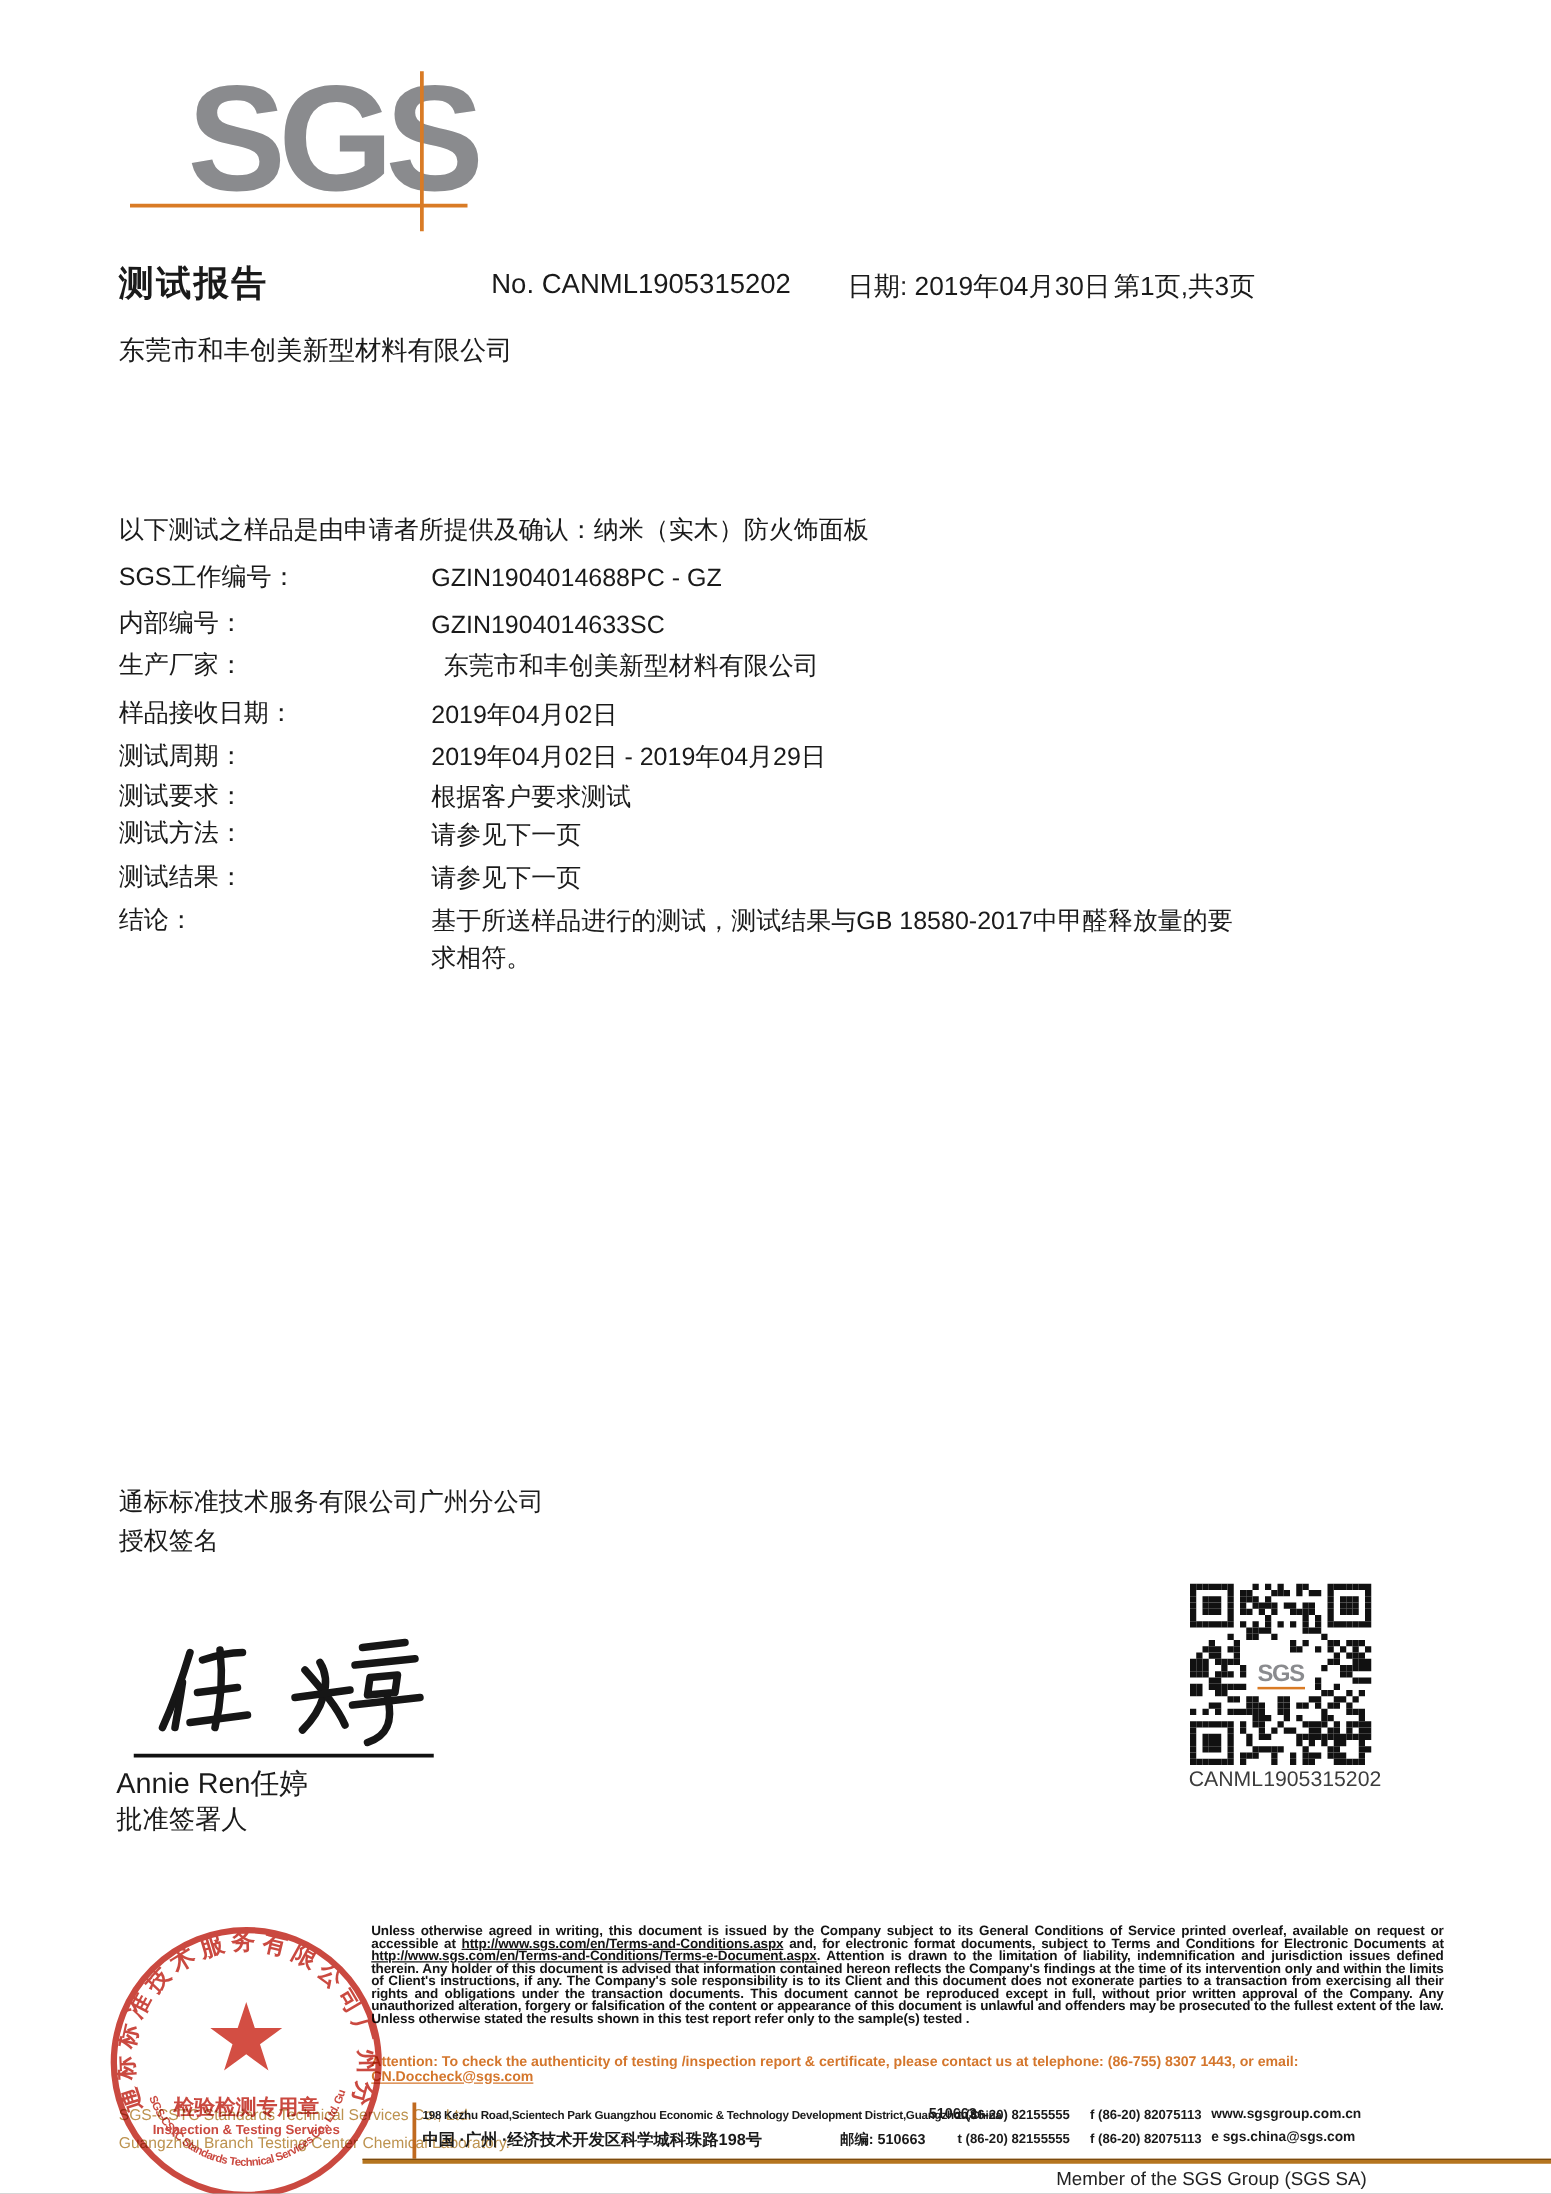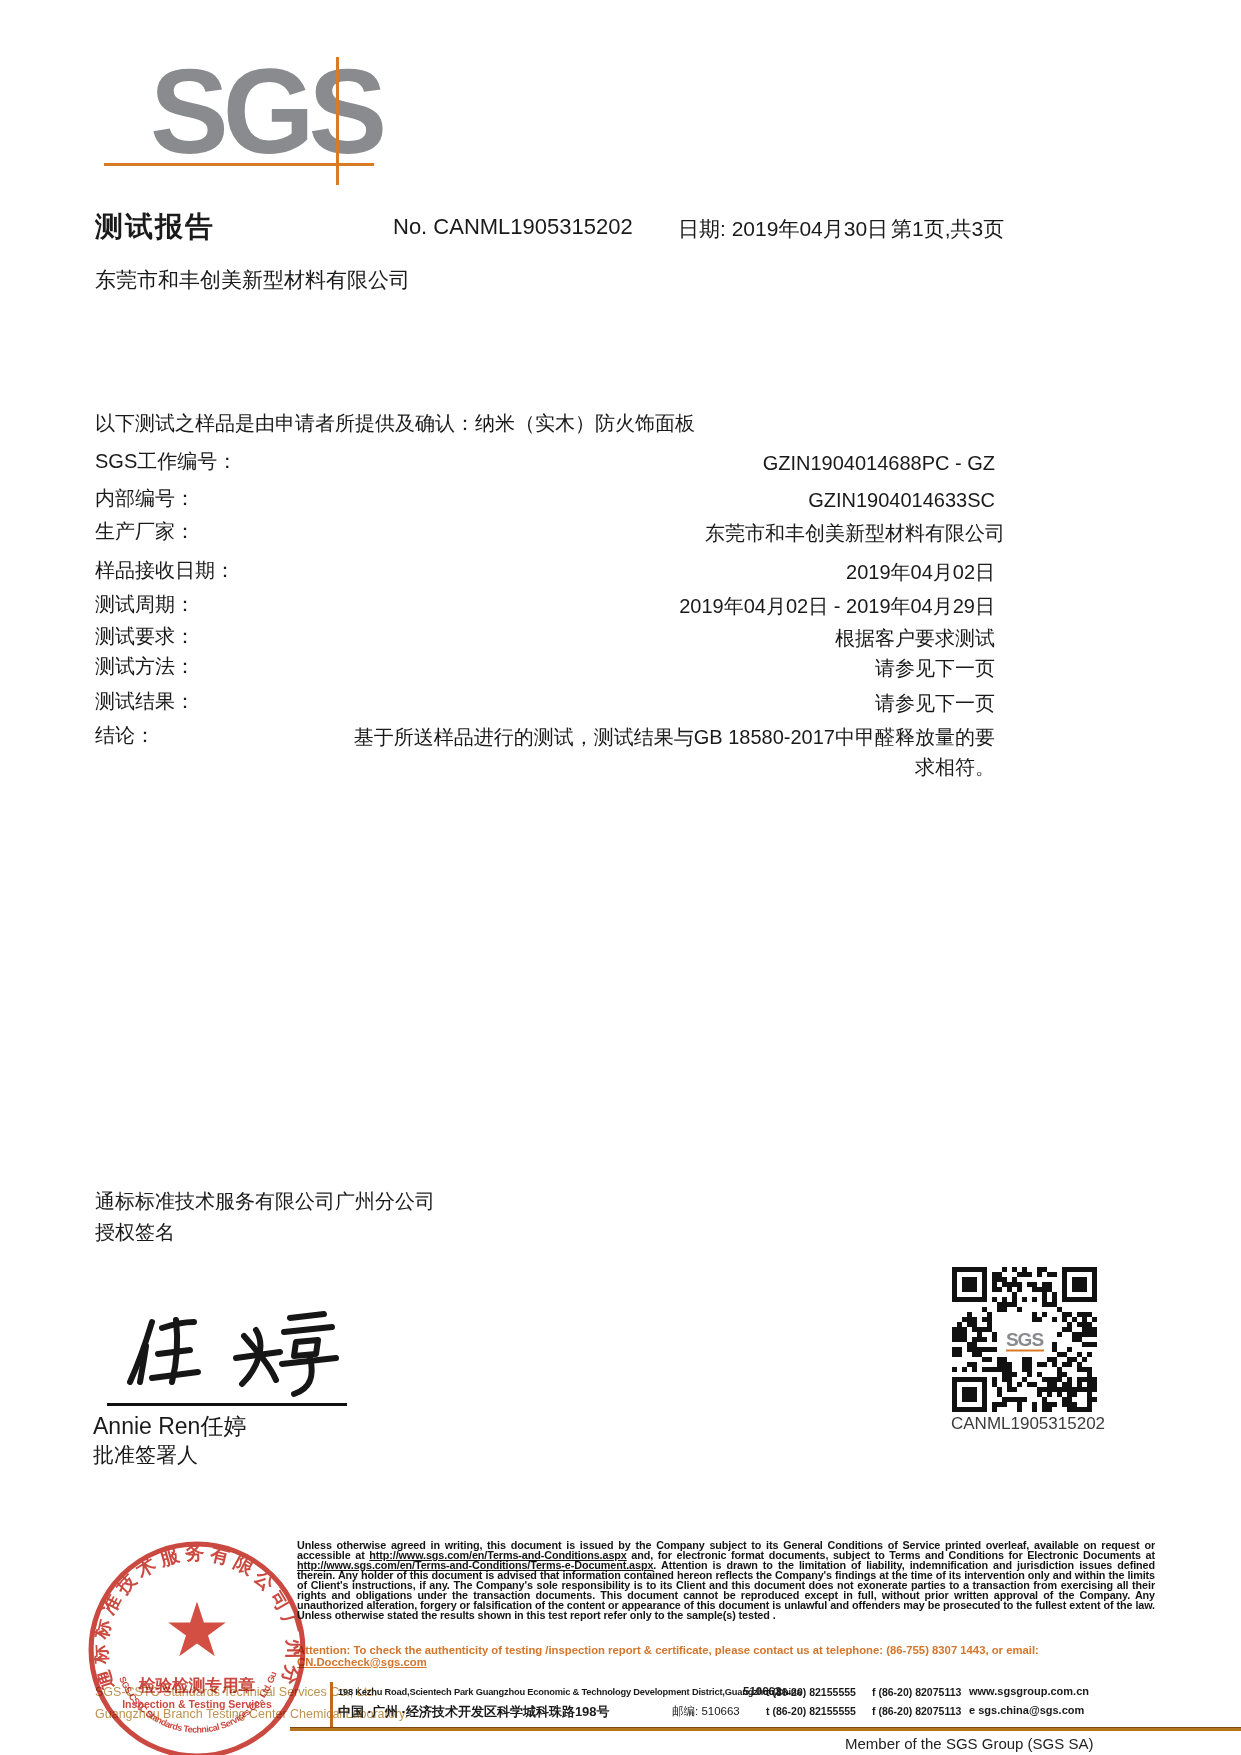--- a/index.html
+++ b/index.html
@@ -18,21 +18,21 @@
   .repno{left:393px;top:214px;font-size:22px;}
   .repdate{left:678px;top:215px;font-size:21px;}
   .pageinfo{left:891px;top:215px;font-size:21px;}
   
   .appname{left:95px;top:266px;font-size:21px;}
   .appaddr{left:95px;top:306px;font-size:21px;}
   .samplestmt{left:95px;top:410px;font-size:20px;}
   
   .frow{position:absolute;left:95px;width:1060px;font-size:20px;}
   .frow .lbl{position:absolute;left:0;top:0;width:245px;}
-  .frow .val{position:absolute;left:250px;top:0;width:650px;line-height:30px;text-align:right;}
+  .frow .val{position:absolute;left:250px;top:0;width:650px;line-height:30px;}
   
   .issuer{left:95px;top:1188px;font-size:20px;}
   .authlabel{left:95px;top:1219px;font-size:20px;}
   .sigline{left:107px;top:1403px;width:240px;height:3px;background:#111;}
   .signer{left:93px;top:1411px;font-size:23px;}
   .signerrole{left:93px;top:1441px;font-size:21px;}
   
   .qrbox{left:951px;top:1266px;width:147px;height:147px;background:#fff;}
   .qrlogo{position:absolute;left:50%;top:50%;transform:translate(-50%,-50%);
     background:#fff;padding:1px 5px 0 5px;text-align:center;}
@@ -48,21 +48,21 @@
   
   .brand1{left:95px;top:1685px;font-size:12.5px;color:#bd9350;}
   .brand2{left:95px;top:1707px;font-size:12.5px;color:#bd9350;}
   .fvline{left:330px;top:1682px;width:3px;height:45px;background:#c06a20;}
   .addr-en{left:338px;top:1687px;font-size:9.3px;font-weight:600;letter-spacing:-0.2px;}
   .pc1{left:714px;top:1685px;font-size:11.5px;font-weight:600;padding-left:29px;}
   .tel1{left:766px;top:1686px;font-size:10.5px;font-weight:600;}
   .fax1{left:872px;top:1686px;font-size:10.5px;font-weight:600;}
   .web1{left:969px;top:1685px;font-size:11px;font-weight:bold;}
   .addr-cn{left:338px;top:1703px;font-size:13px;font-weight:bold;}
-  .pc2{left:672px;top:1704px;font-size:11.5px;font-weight:normal;text-align:center;}
+  .pc2{left:672px;top:1704px;font-size:11.5px;font-weight:bold;text-align:center;}
   .tel2{left:766px;top:1705px;font-size:10.5px;font-weight:600;}
   .fax2{left:872px;top:1705px;font-size:10.5px;font-weight:600;}
   .em2{left:969px;top:1704px;font-size:11px;font-weight:600;}
   .frule{left:290px;top:1727px;width:951px;height:3px;background:#b5751f;border-top:1px solid #7a4a10;}
   .member{left:845px;top:1735px;font-size:15px;color:#222;}
   
   .stamp{left:85px;top:1538px;width:224px;height:224px;mix-blend-mode:multiply;opacity:.9;}
 </style>
 </head>
 <body>

